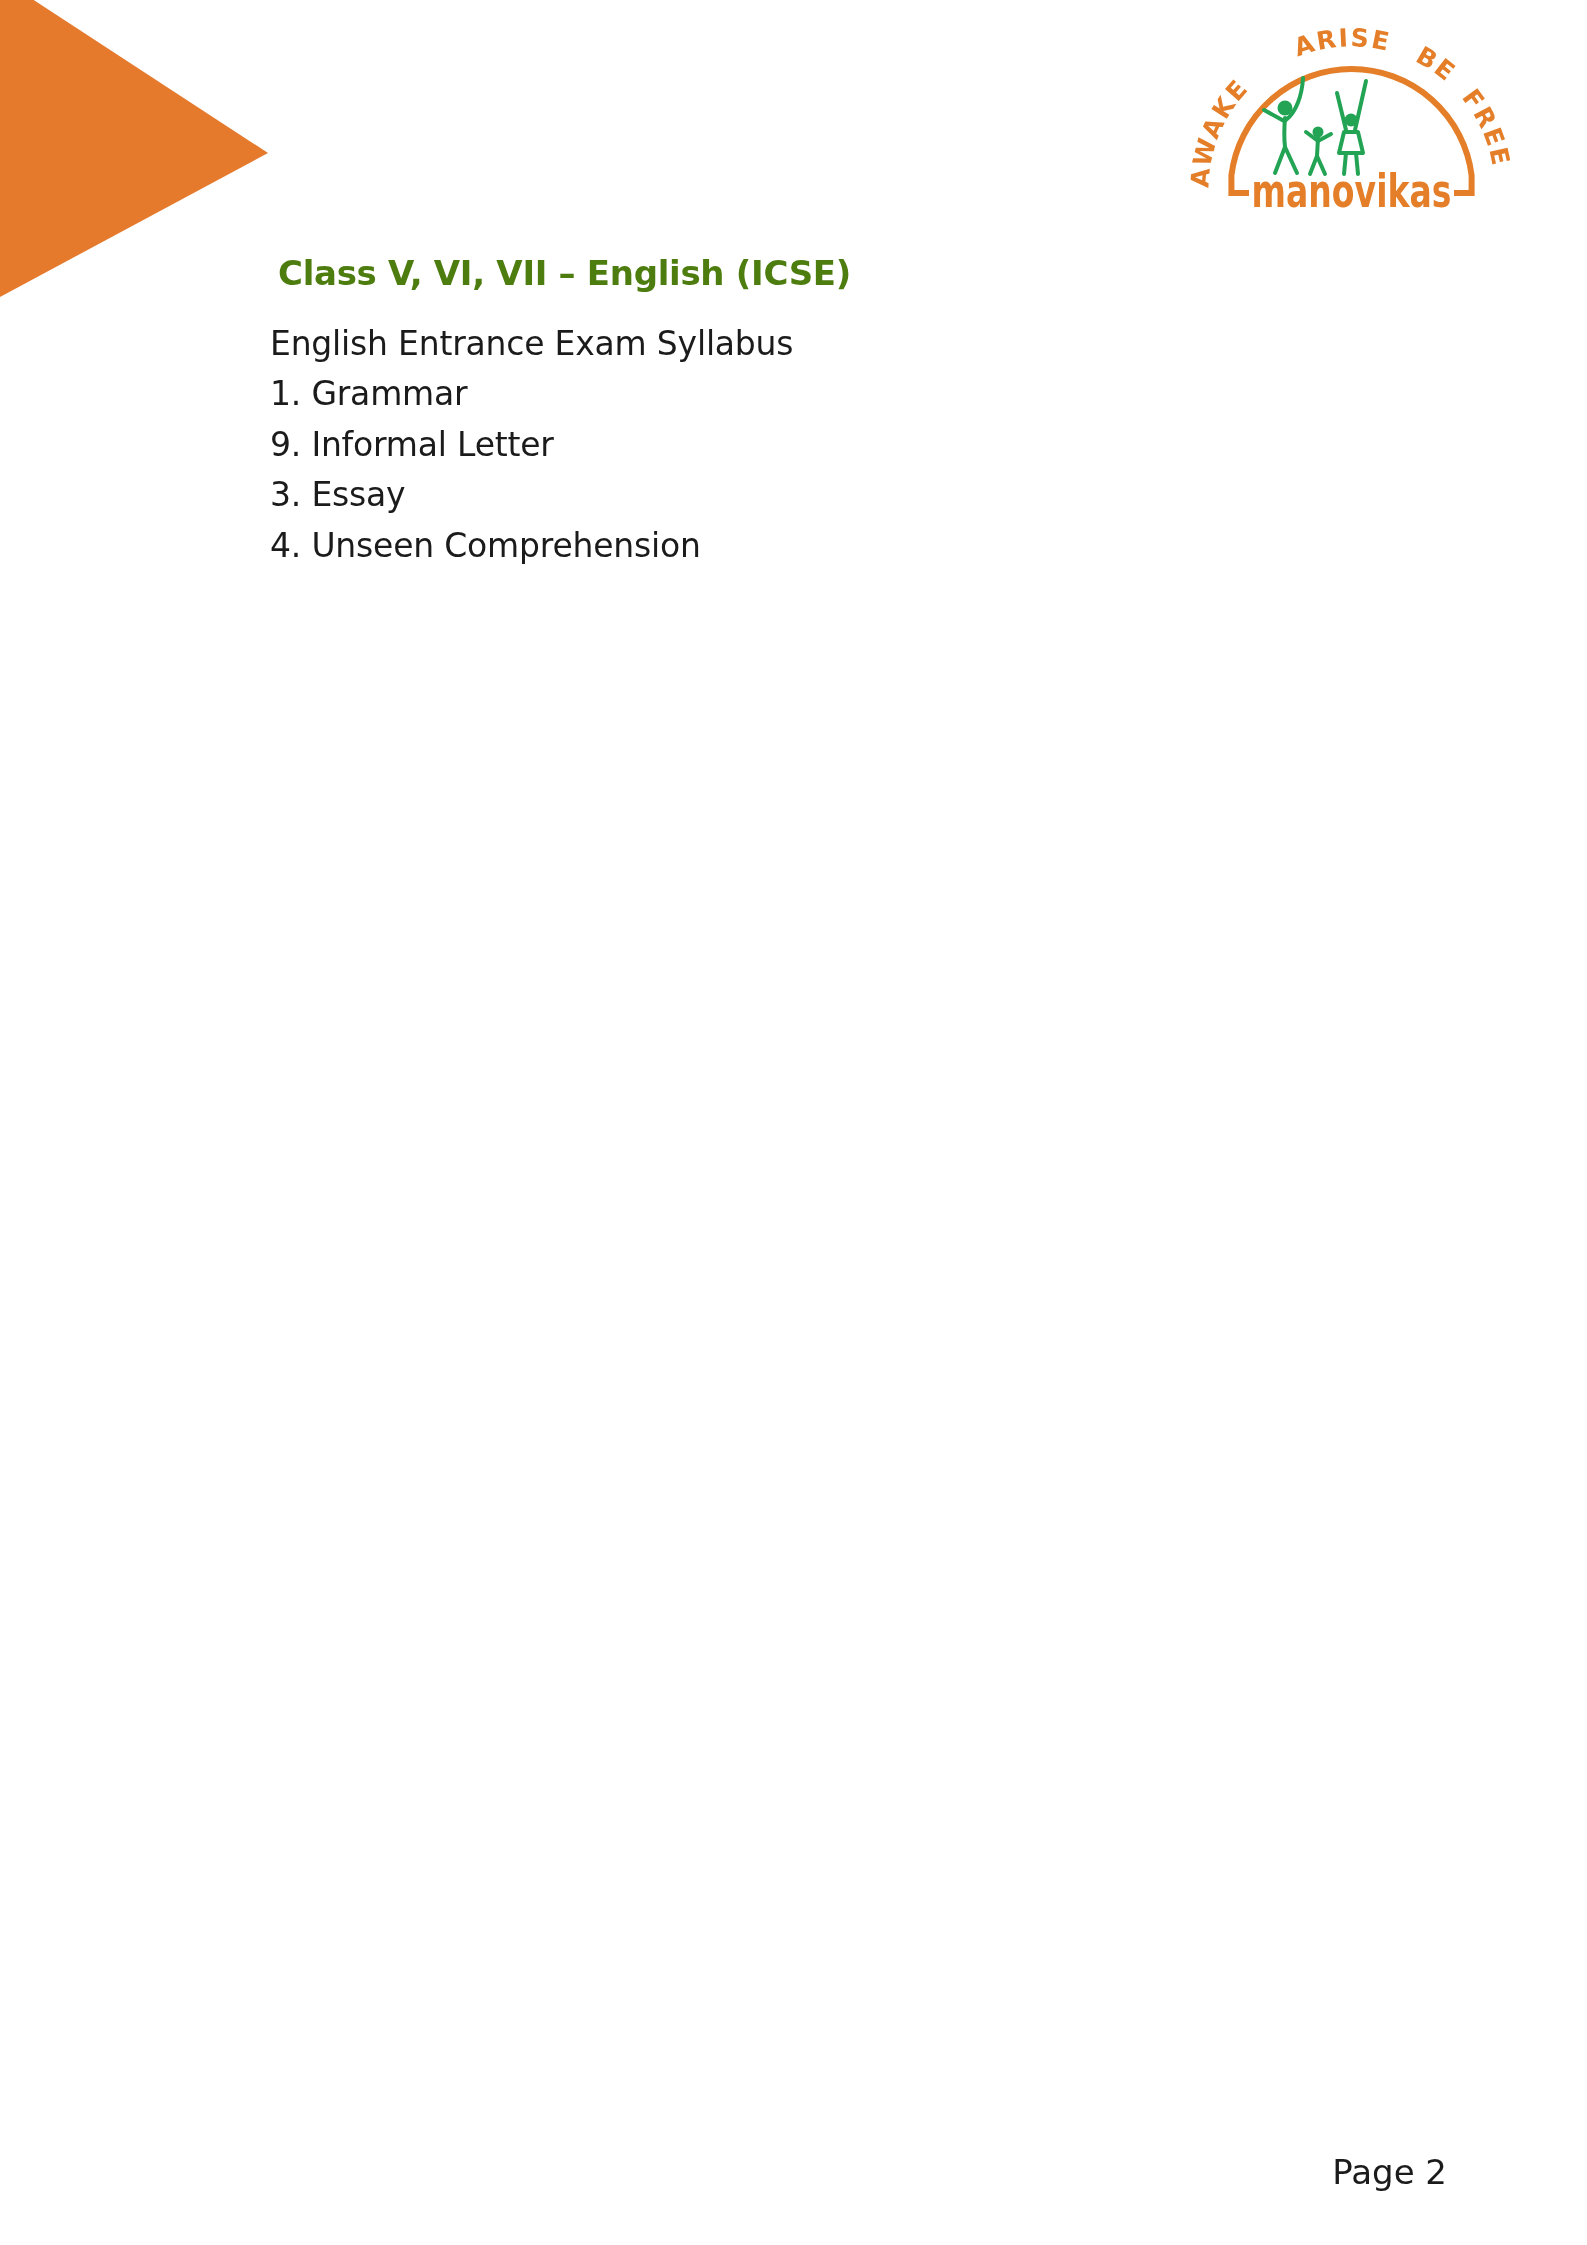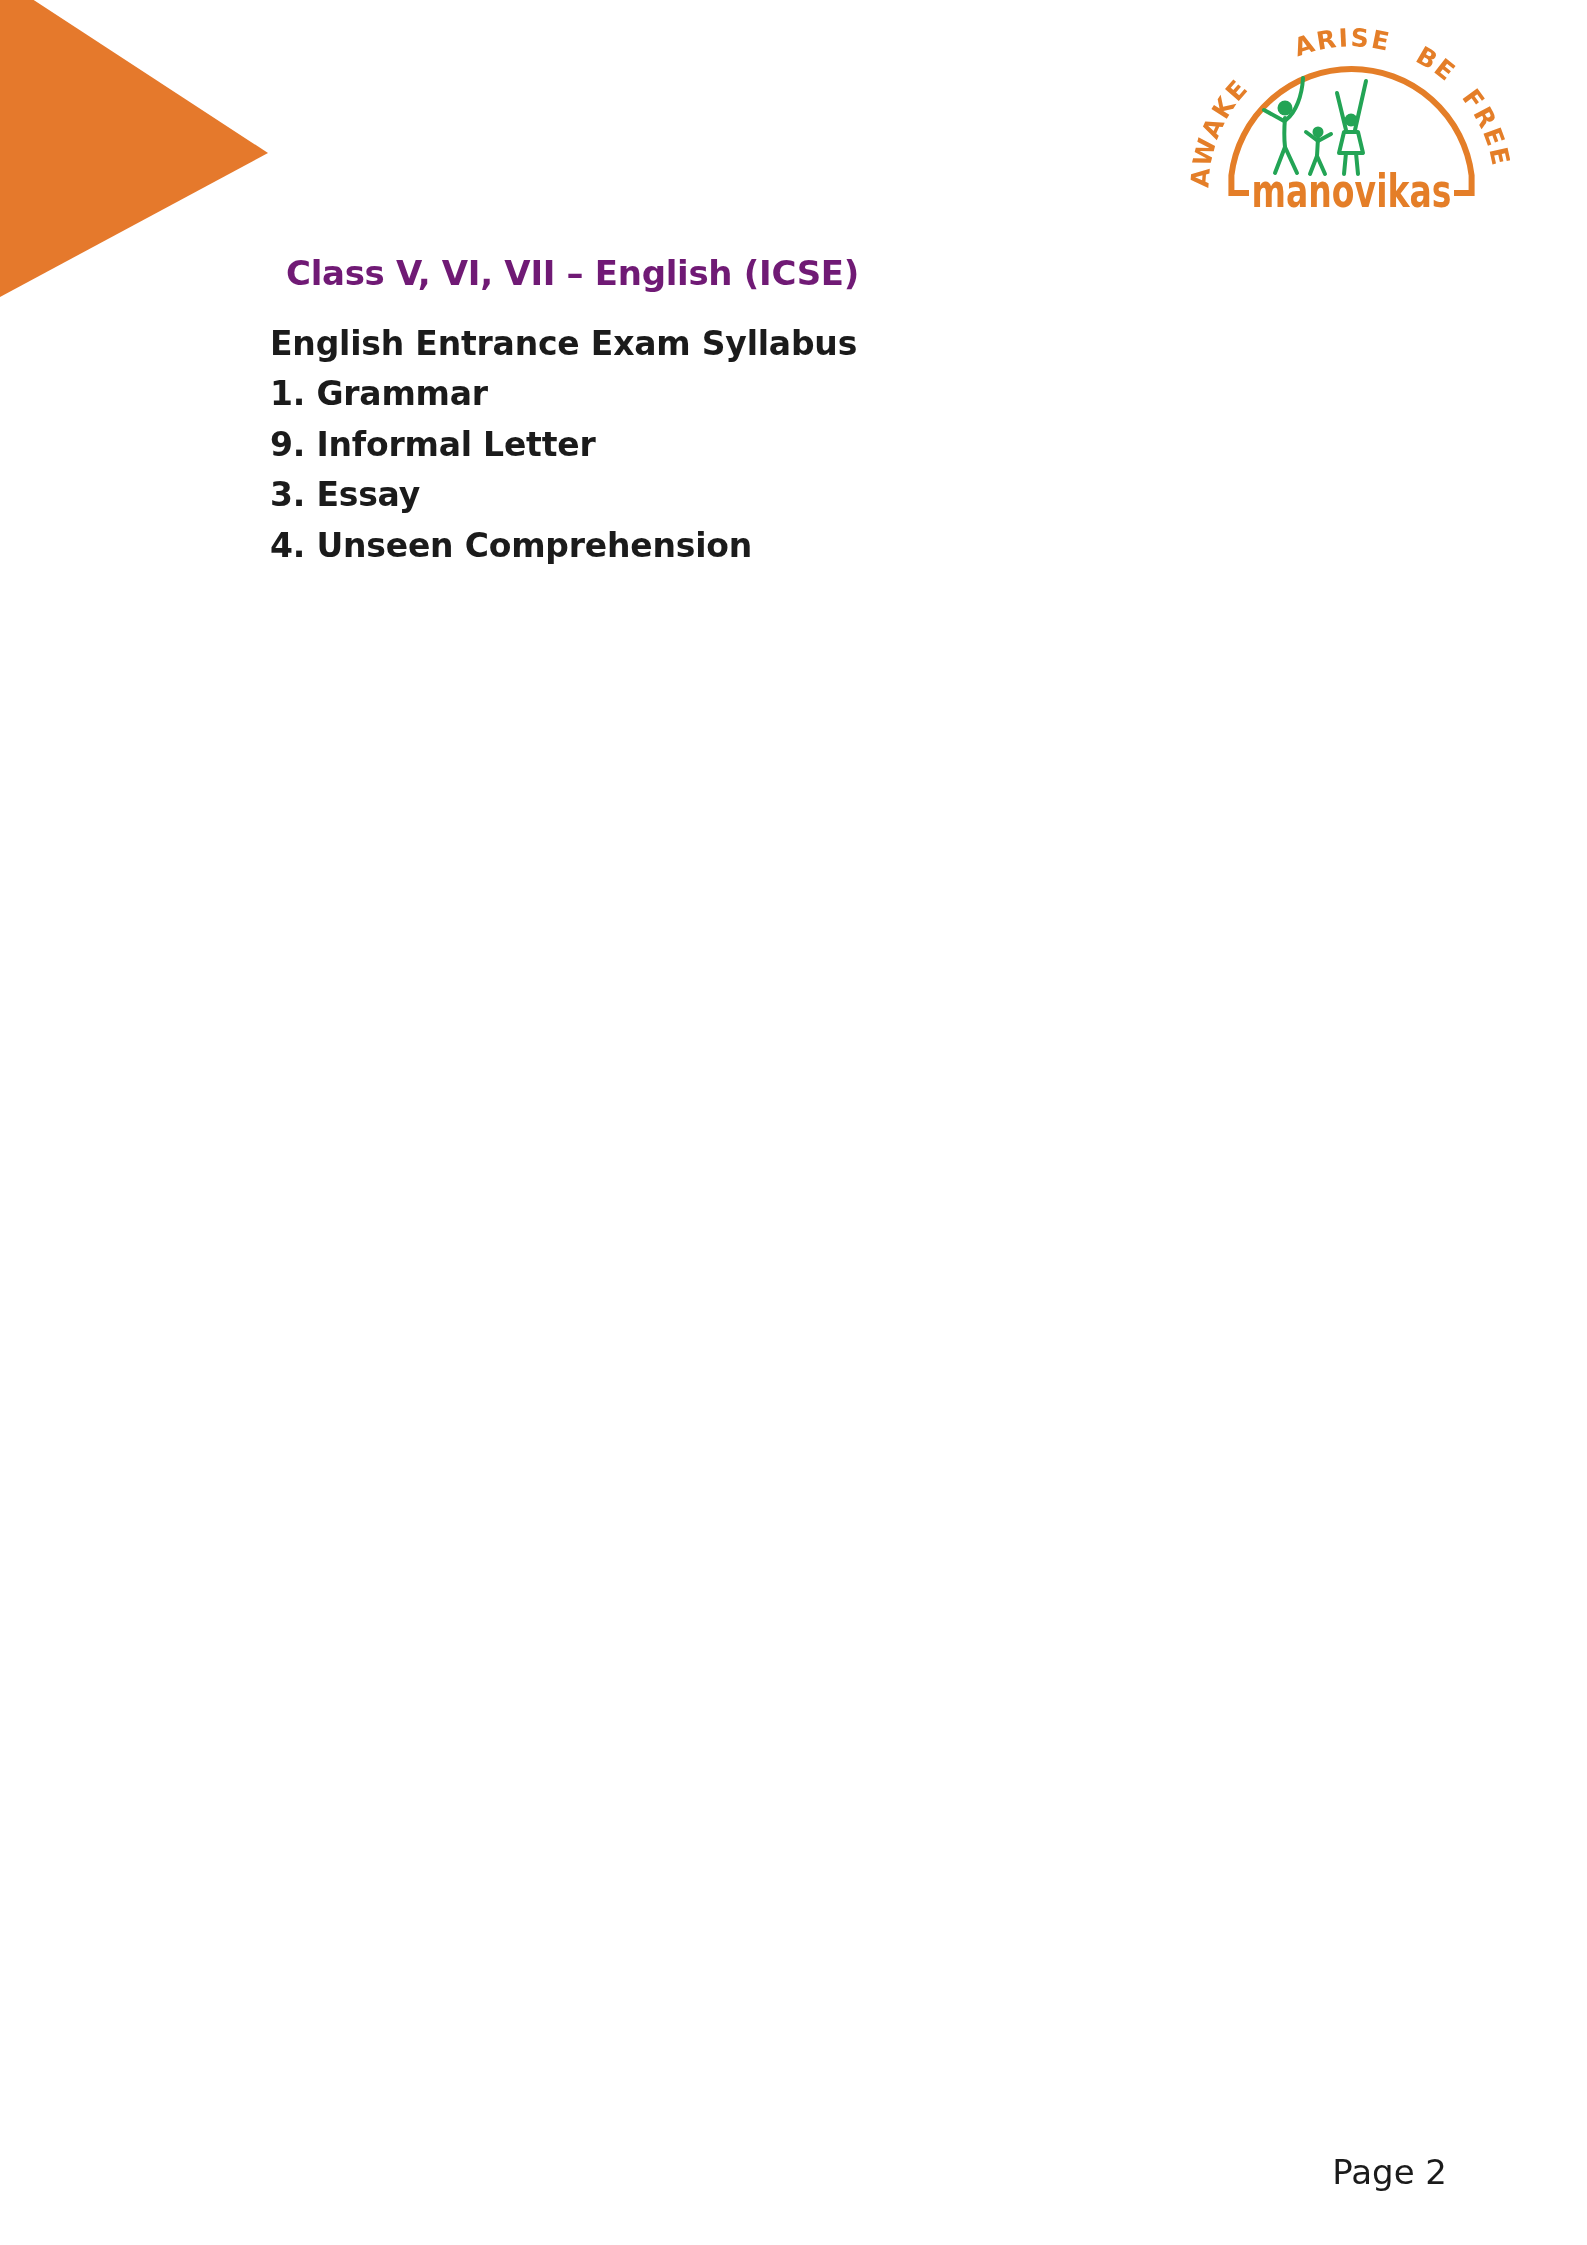--- a/index.html
+++ b/index.html
@@ -43,27 +43,27 @@
   .content {
     position:absolute;
     left:270px;
     top:252px;
   }
   .page-title {
     font-size:34px;
     font-weight:bold;
     line-height:1.25;
     letter-spacing:-0.3px;
-    color:#701a75;
-    margin:0 0 24px 16px;
+    color:#4d7c0f;
+    margin:0 0 24px 8px;
     white-space:nowrap;
   }
   .syllabus-line {
     font-size:33px;
-    font-weight:bold;
+    font-weight:normal;
     line-height:50.5px;
     letter-spacing:-0.2px;
     color:#1b1b1b;
     white-space:nowrap;
   }
   .page-footer {
     position:absolute;
     right:140px;
     top:2152px;
   }

